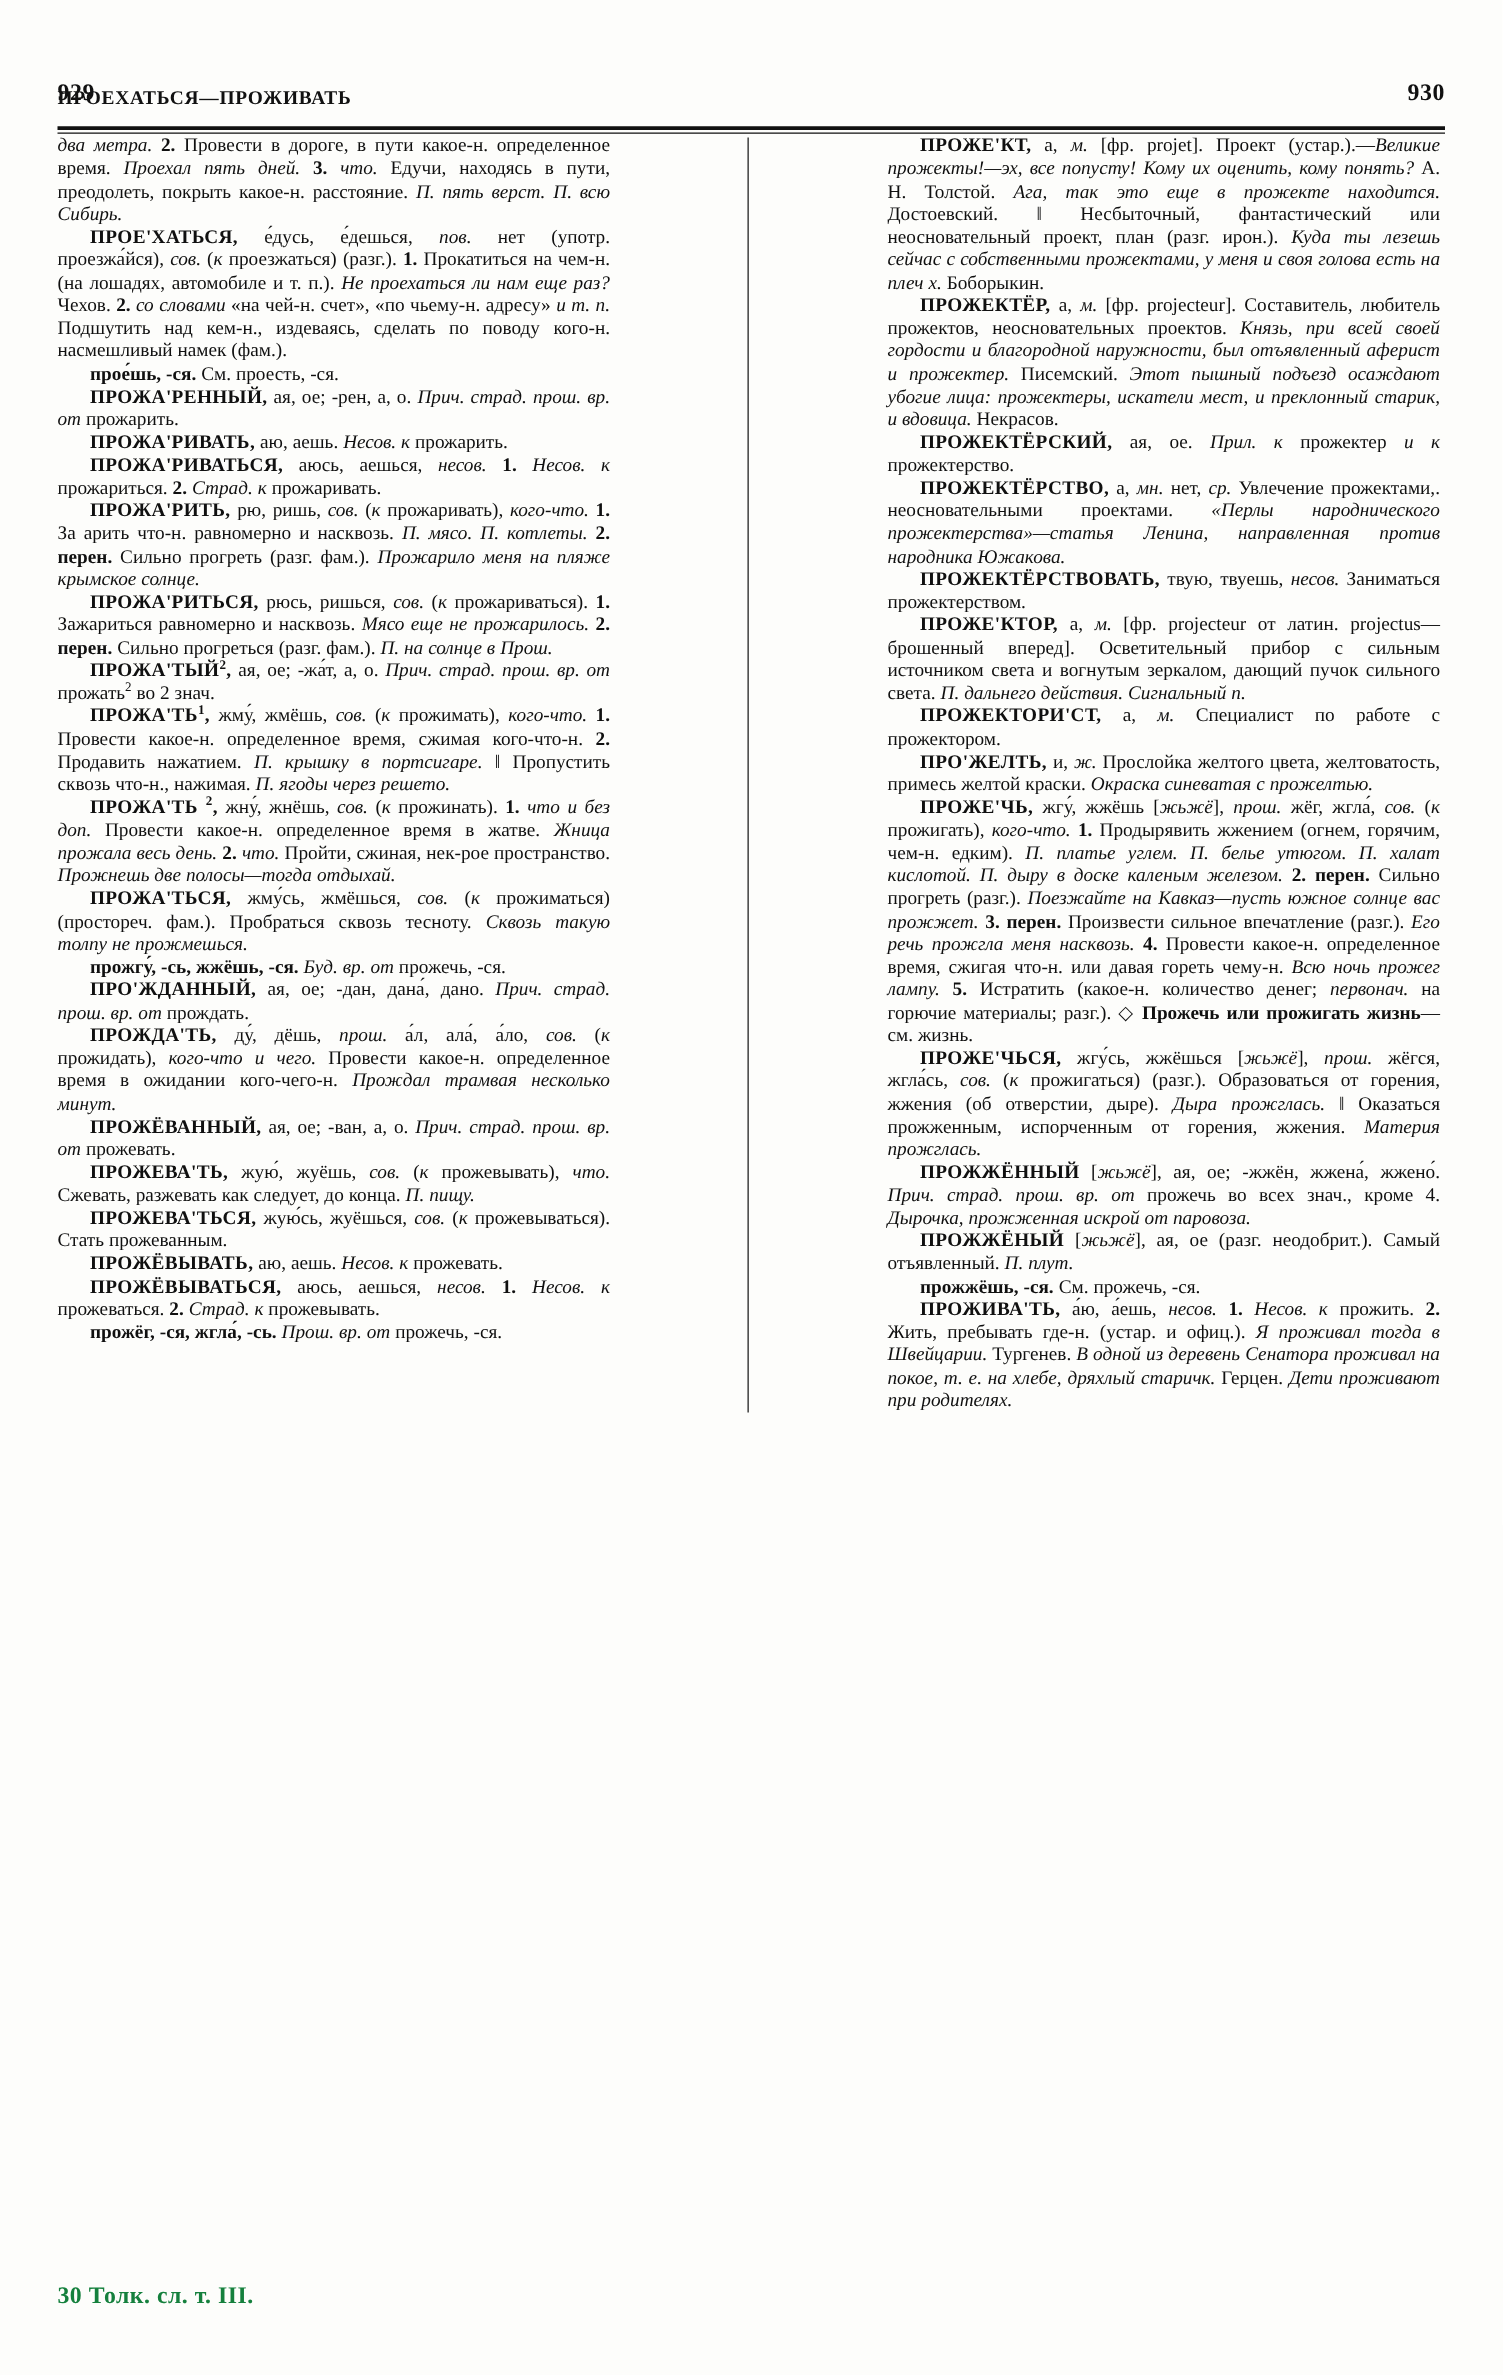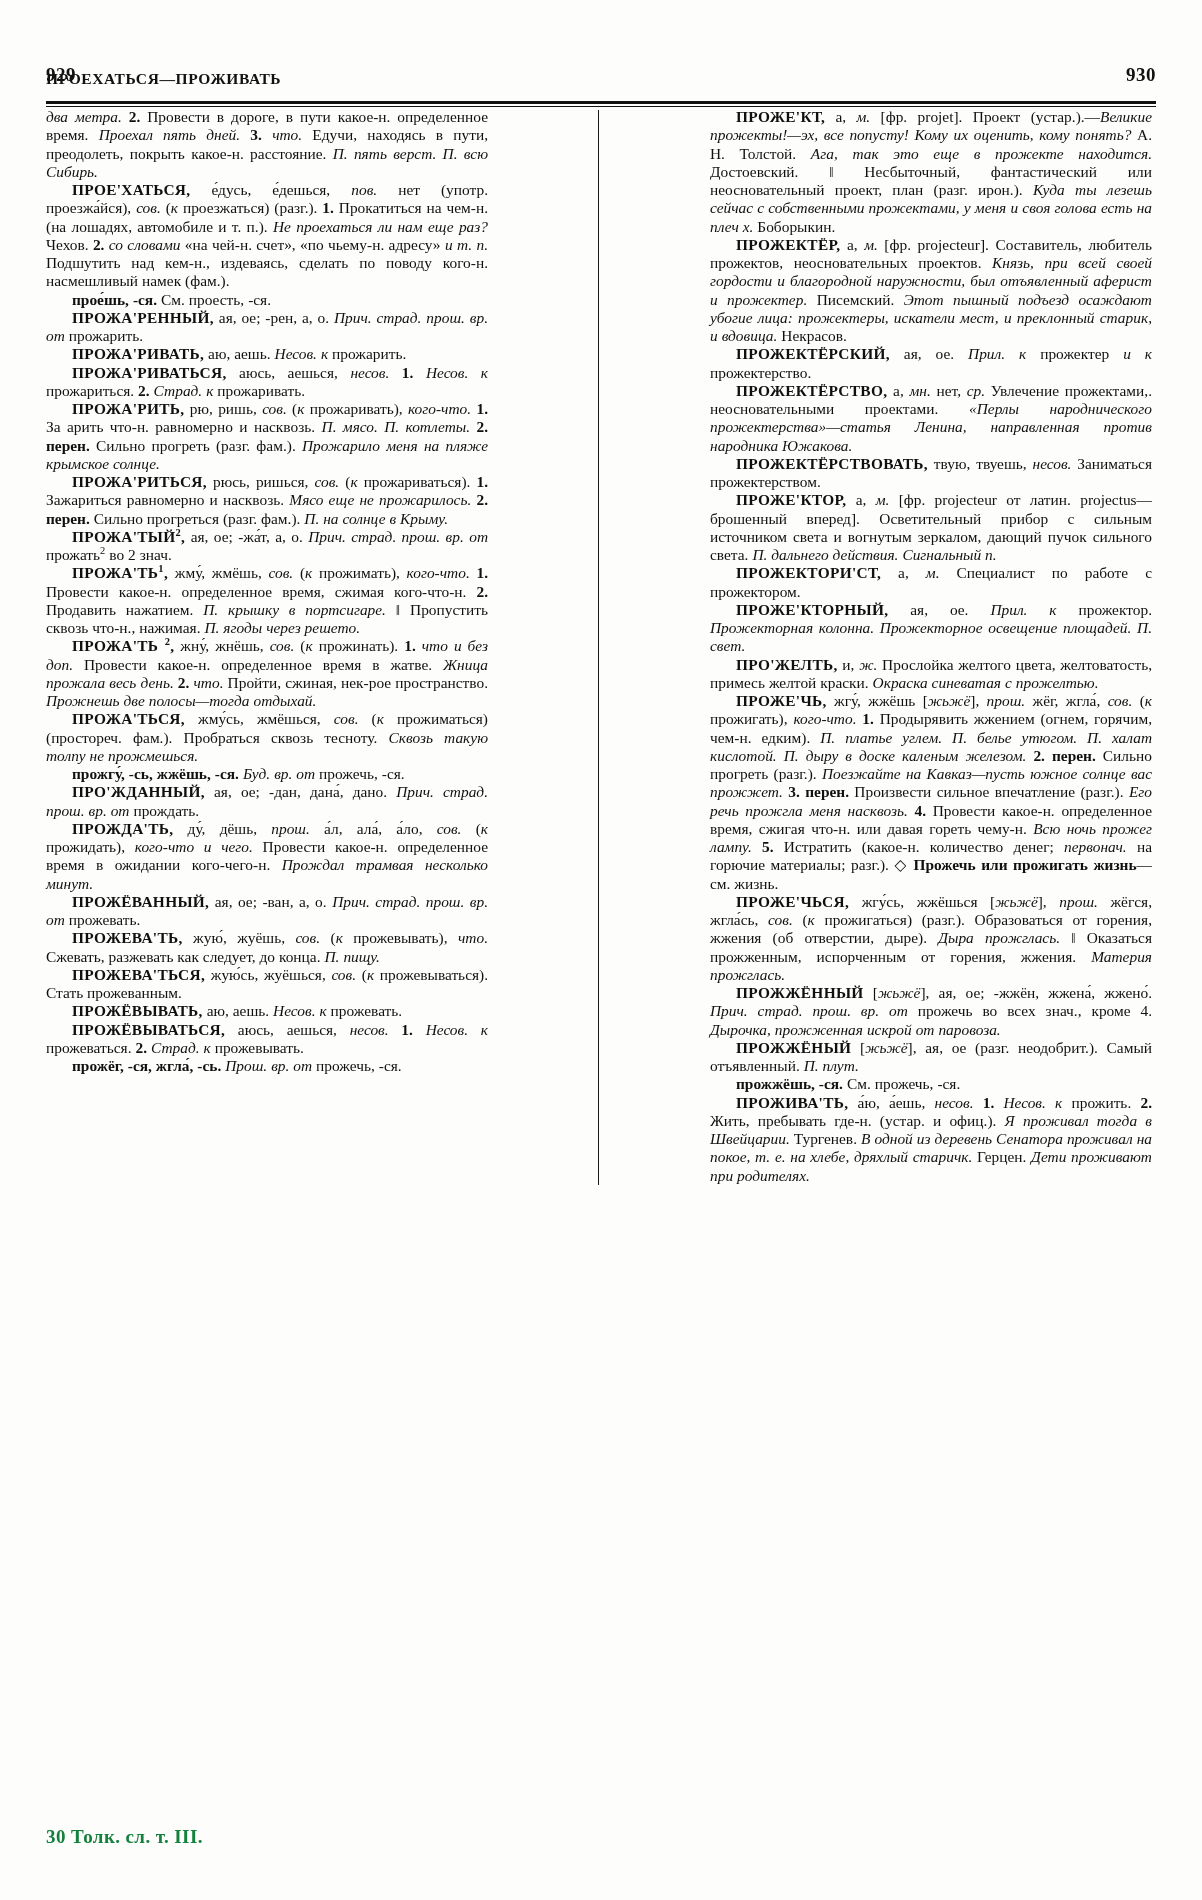--- a/index.html
+++ b/index.html
@@ -152,21 +152,21 @@
 
     <div class="columns">
       <div class="col" id="col-left">
           <p class="entry cont"><span class="it">два метра.</span> <span class="b">2.</span> Провести в дороге, в пути какое-н. определенное время. <span class="it">Проехал пять дней.</span> <span class="b">3.</span> <span class="it">что.</span> Едучи, находясь в пути, преодолеть, покрыть какое-н. расстояние. <span class="it">П. пять верст. П. всю Сибирь.</span></p>
           <p class="entry"><span class="hw">ПРОЕ'ХАТЬСЯ,</span> е́дусь, е́дешься, <span class="it">пов.</span> нет (употр. проезжа́йся), <span class="it">сов.</span> (<span class="it">к</span> проезжаться) (разг.). <span class="b">1.</span> Прокатиться на чем-н. (на лошадях, автомобиле и т. п.). <span class="it">Не проехаться ли нам еще раз?</span> Чехов. <span class="b">2.</span> <span class="it">со словами</span> «на чей-н. счет», «по чьему-н. адресу» <span class="it">и т. п.</span> Подшутить над кем-н., издеваясь, сделать по поводу кого-н. насмешливый намек (фам.).</p>
           <p class="entry"><span class="hw-sm">прое́шь, -ся.</span> См. проесть, -ся.</p>
           <p class="entry"><span class="hw">ПРОЖА'РЕННЫЙ,</span> ая, ое; -рен, а, о. <span class="it">Прич. страд. прош. вр. от</span> прожарить.</p>
           <p class="entry"><span class="hw">ПРОЖА'РИВАТЬ,</span> аю, аешь. <span class="it">Несов. к</span> прожарить.</p>
           <p class="entry"><span class="hw">ПРОЖА'РИВАТЬСЯ,</span> аюсь, аешься, <span class="it">несов.</span> <span class="b">1.</span> <span class="it">Несов. к</span> прожариться. <span class="b">2.</span> <span class="it">Страд. к</span> прожаривать.</p>
           <p class="entry"><span class="hw">ПРОЖА'РИТЬ,</span> рю, ришь, <span class="it">сов.</span> (<span class="it">к</span> прожаривать), <span class="it">кого-что.</span> <span class="b">1.</span> За арить что-н. равномерно и насквозь. <span class="it">П. мясо. П. котлеты.</span> <span class="b">2. перен.</span> Сильно прогреть (разг. фам.). <span class="it">Прожарило меня на пляже крымское солнце.</span></p>
-          <p class="entry"><span class="hw">ПРОЖА'РИТЬСЯ,</span> рюсь, ришься, <span class="it">сов.</span> (<span class="it">к</span> прожариваться). <span class="b">1.</span> Зажариться равномерно и насквозь. <span class="it">Мясо еще не прожарилось.</span> <span class="b">2. перен.</span> Сильно прогреться (разг. фам.). <span class="it">П. на солнце в Крыму.</span></p>
+          <p class="entry"><span class="hw">ПРОЖА'РИТЬСЯ,</span> рюсь, ришься, <span class="it">сов.</span> (<span class="it">к</span> прожариваться). <span class="b">1.</span> Зажариться равномерно и насквозь. <span class="it">Мясо еще не прожарилось.</span> <span class="b">2. перен.</span> Сильно прогреться (разг. фам.). <span class="it">П. на солнце в Прош.</span></p>
           <p class="entry"><span class="hw">ПРОЖА'ТЫЙ<span class="sup">2</span>,</span> ая, ое; -жа́т, а, о. <span class="it">Прич. страд. прош. вр. от</span> прожать<span class="sup">2</span> во 2 знач.</p>
           <p class="entry"><span class="hw">ПРОЖА'ТЬ<span class="sup">1</span>,</span> жму́, жмёшь, <span class="it">сов.</span> (<span class="it">к</span> прожимать), <span class="it">кого-что.</span> <span class="b">1.</span> Провести какое-н. определенное время, сжимая кого-что-н. <span class="b">2.</span> Продавить нажатием. <span class="it">П. крышку в портсигаре.</span> ‖ Пропустить сквозь что-н., нажимая. <span class="it">П. ягоды через решето.</span></p>
           <p class="entry"><span class="hw">ПРОЖА'ТЬ <span class="sup">2</span>,</span> жну́, жнёшь, <span class="it">сов.</span> (<span class="it">к</span> прожинать). <span class="b">1.</span> <span class="it">что и без доп.</span> Провести какое-н. определенное время в жатве. <span class="it">Жница прожала весь день.</span> <span class="b">2.</span> <span class="it">что.</span> Пройти, сжиная, нек-рое пространство. <span class="it">Прожнешь две полосы—тогда отдыхай.</span></p>
           <p class="entry"><span class="hw">ПРОЖА'ТЬСЯ,</span> жму́сь, жмёшься, <span class="it">сов.</span> (<span class="it">к</span> прожиматься) (простореч. фам.). Пробраться сквозь тесноту. <span class="it">Сквозь такую толпу не прожмешься.</span></p>
           <p class="entry"><span class="hw-sm">прожгу́, -сь, жжёшь, -ся.</span> <span class="it">Буд. вр. от</span> прожечь, -ся.</p>
           <p class="entry"><span class="hw">ПРО'ЖДАННЫЙ,</span> ая, ое; -дан, дана́, дано. <span class="it">Прич. страд. прош. вр. от</span> прождать.</p>
           <p class="entry"><span class="hw">ПРОЖДА'ТЬ,</span> ду́, дёшь, <span class="it">прош.</span> а́л, ала́, а́ло, <span class="it">сов.</span> (<span class="it">к</span> прожидать), <span class="it">кого-что и чего.</span> Провести какое-н. определенное время в ожидании кого-чего-н. <span class="it">Прождал трамвая несколько минут.</span></p>
           <p class="entry"><span class="hw">ПРОЖЁВАННЫЙ,</span> ая, ое; -ван, а, о. <span class="it">Прич. страд. прош. вр. от</span> прожевать.</p>
           <p class="entry"><span class="hw">ПРОЖЕВА'ТЬ,</span> жую́, жуёшь, <span class="it">сов.</span> (<span class="it">к</span> прожевывать), <span class="it">что.</span> Сжевать, разжевать как следует, до конца. <span class="it">П. пищу.</span></p>
           <p class="entry"><span class="hw">ПРОЖЕВА'ТЬСЯ,</span> жую́сь, жуёшься, <span class="it">сов.</span> (<span class="it">к</span> прожевываться). Стать прожеванным.</p>
@@ -176,21 +176,20 @@
         </div>
       <div class="gutter"></div>
       <div class="col" id="col-right">
           <p class="entry"><span class="hw">ПРОЖЕ'КТ,</span> а, <span class="it">м.</span> [фр. projet]. Проект (устар.).—<span class="it">Великие прожекты!—эх, все попусту! Кому их оценить, кому понять?</span> А. Н. Толстой. <span class="it">Ага, так это еще в прожекте находится.</span> Достоевский. ‖ Несбыточный, фантастический или неосновательный проект, план (разг. ирон.). <span class="it">Куда ты лезешь сейчас с собственными прожектами, у меня и своя голова есть на плеч х.</span> Боборыкин.</p>
           <p class="entry"><span class="hw">ПРОЖЕКТЁР,</span> а, <span class="it">м.</span> [фр. projecteur]. Составитель, любитель прожектов, неосновательных проектов. <span class="it">Князь, при всей своей гордости и благородной наружности, был отъявленный аферист и прожектер.</span> Писемский. <span class="it">Этот пышный подъезд осаждают убогие лица: прожектеры, искатели мест, и преклонный старик, и вдовица.</span> Некрасов.</p>
           <p class="entry"><span class="hw">ПРОЖЕКТЁРСКИЙ,</span> ая, ое. <span class="it">Прил. к</span> прожектер <span class="it">и к</span> прожектерство.</p>
           <p class="entry"><span class="hw">ПРОЖЕКТЁРСТВО,</span> а, <span class="it">мн.</span> нет, <span class="it">ср.</span> Увлечение прожектами,. неосновательными проектами. <span class="it">«Перлы народнического прожектерства»—статья Ленина, направленная против народника Южакова.</span></p>
           <p class="entry"><span class="hw">ПРОЖЕКТЁРСТВОВАТЬ,</span> твую, твуешь, <span class="it">несов.</span> Заниматься прожектерством.</p>
           <p class="entry"><span class="hw">ПРОЖЕ'КТОР,</span> а, <span class="it">м.</span> [фр. projecteur от латин. projectus—брошенный вперед]. Осветительный прибор с сильным источником света и вогнутым зеркалом, дающий пучок сильного света. <span class="it">П. дальнего действия. Сигнальный п.</span></p>
           <p class="entry"><span class="hw">ПРОЖЕКТОРИ'СТ,</span> а, <span class="it">м.</span> Специалист по работе с прожектором.</p>
-          <p class="entry"><span class="hw">ПРОЖЕ'КТОРНЫЙ,</span> ая, ое. <span class="it">Прил. к</span> прожектор. <span class="it">Прожекторная колонна. Прожекторное освещение площадей. П. свет.</span></p>
           <p class="entry"><span class="hw">ПРО'ЖЕЛТЬ,</span> и, <span class="it">ж.</span> Прослойка желтого цвета, желтоватость, примесь желтой краски. <span class="it">Окраска синеватая с прожелтью.</span></p>
           <p class="entry"><span class="hw">ПРОЖЕ'ЧЬ,</span> жгу́, жжёшь [<span class="it">жьжё</span>], <span class="it">прош.</span> жёг, жгла́, <span class="it">сов.</span> (<span class="it">к</span> прожигать), <span class="it">кого-что.</span> <span class="b">1.</span> Продырявить жжением (огнем, горячим, чем-н. едким). <span class="it">П. платье углем. П. белье утюгом. П. халат кислотой. П. дыру в доске каленым железом.</span> <span class="b">2. перен.</span> Сильно прогреть (разг.). <span class="it">Поезжайте на Кавказ—пусть южное солнце вас прожжет.</span> <span class="b">3. перен.</span> Произвести сильное впечатление (разг.). <span class="it">Его речь прожгла меня насквозь.</span> <span class="b">4.</span> Провести какое-н. определенное время, сжигая что-н. или давая гореть чему-н. <span class="it">Всю ночь прожег лампу.</span> <span class="b">5.</span> Истратить (какое-н. количество денег; <span class="it">первонач.</span> на горючие материалы; разг.). ◇ <span class="b">Прожечь или прожигать жизнь</span>—см. жизнь.</p>
           <p class="entry"><span class="hw">ПРОЖЕ'ЧЬСЯ,</span> жгу́сь, жжёшься [<span class="it">жьжё</span>], <span class="it">прош.</span> жёгся, жгла́сь, <span class="it">сов.</span> (<span class="it">к</span> прожигаться) (разг.). Образоваться от горения, жжения (об отверстии, дыре). <span class="it">Дыра прожглась.</span> ‖ Оказаться прожженным, испорченным от горения, жжения. <span class="it">Материя прожглась.</span></p>
           <p class="entry"><span class="hw">ПРОЖЖЁННЫЙ</span> [<span class="it">жьжё</span>], ая, ое; -жжён, жжена́, жжено́. <span class="it">Прич. страд. прош. вр. от</span> прожечь во всех знач., кроме 4. <span class="it">Дырочка, прожженная искрой от паровоза.</span></p>
           <p class="entry"><span class="hw">ПРОЖЖЁНЫЙ</span> [<span class="it">жьжё</span>], ая, ое (разг. неодобрит.). Самый отъявленный. <span class="it">П. плут.</span></p>
           <p class="entry"><span class="hw-sm">прожжёшь, -ся.</span> См. прожечь, -ся.</p>
           <p class="entry"><span class="hw">ПРОЖИВА'ТЬ,</span> а́ю, а́ешь, <span class="it">несов.</span> <span class="b">1.</span> <span class="it">Несов. к</span> прожить. <span class="b">2.</span> Жить, пребывать где-н. (устар. и офиц.). <span class="it">Я проживал тогда в Швейцарии.</span> Тургенев. <span class="it">В одной из деревень Сенатора проживал на покое, т. е. на хлебе, дряхлый старичк.</span> Герцен. <span class="it">Дети проживают при родителях.</span></p>
         </div>
     </div>
 

